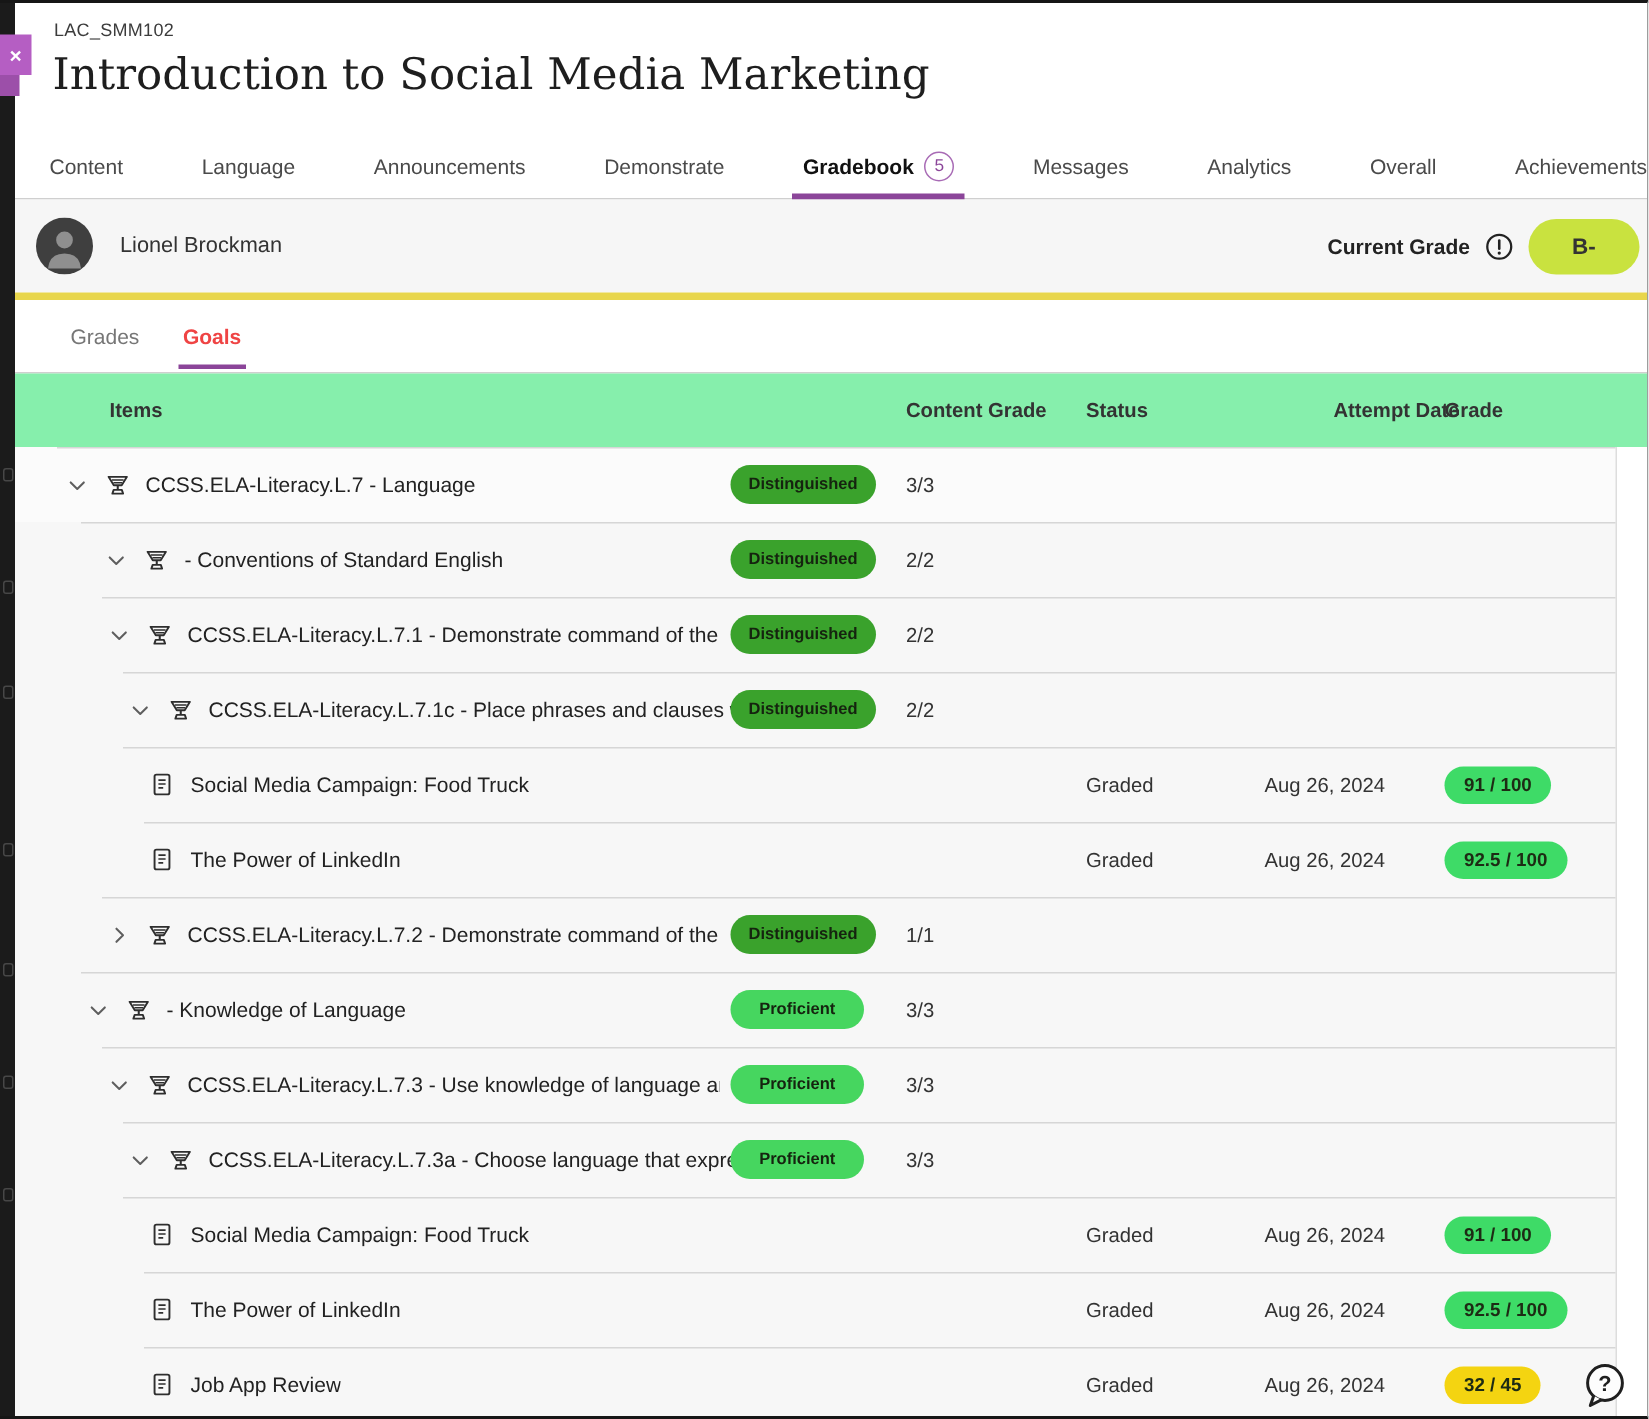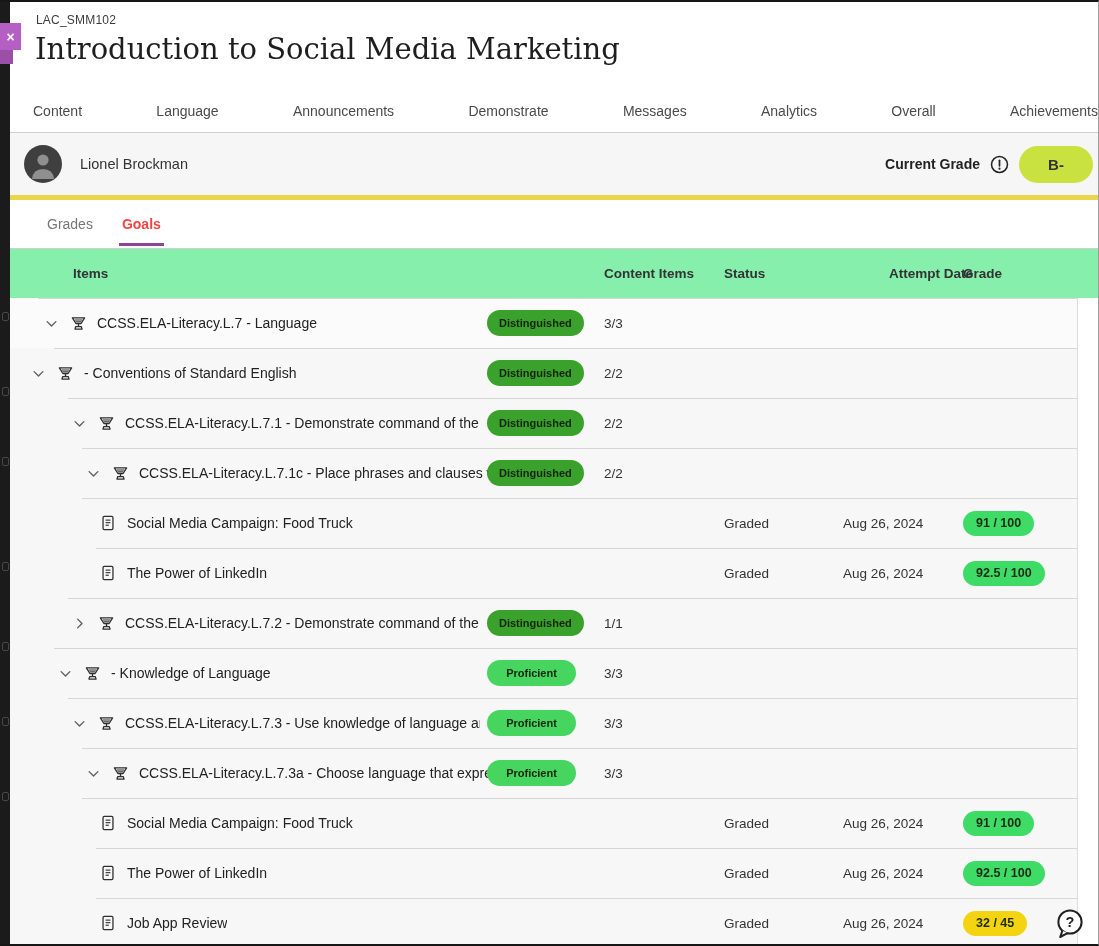--- a/index.html
+++ b/index.html
@@ -95,20 +95,24 @@
         </div>
       <div class="nav-tab">
           <span>Language</span>
         </div>
       <div class="nav-tab">
           <span>Announcements</span>
         </div>
       <div class="nav-tab">
           <span>Demonstrate</span>
         </div>
+      <div class="nav-tab active">
+        <span>Gradebook</span>
+        <span class="nav-badge">5</span>
+      </div>
       <div class="nav-tab">
           <span>Messages</span>
         </div>
       <div class="nav-tab">
           <span>Analytics</span>
         </div>
       <div class="nav-tab">
           <span>Overall</span>
         </div>
       <div class="nav-tab">
@@ -144,21 +148,21 @@
       <div class="subtab">
           <span>Grades</span>
         </div>
       <div class="subtab active">
           <span>Goals</span>
         </div>
     </div>
 
     <div class="thead">
       <div class="th" style="left:63px">Items</div>
-      <div class="th" style="left:594px">Content Items</div>
+      <div class="th" style="left:594px">Content Grade</div>
       <div class="th" style="left:714px">Status</div>
       <div class="th" style="left:879px">Attempt Date</div>
       <div class="th" style="left:953px">Grade</div>
     </div>
 
     <div class="rows">
         <div class="row" style="background: rgb(251, 251, 251); padding-left: 34px;">
     <div class="sep" style="left: 28px;"></div>
     <span class="chev">
       <svg viewBox="0 0 24 24" width="15" height="15">
@@ -175,21 +179,21 @@
       </svg>
     </span>
 
     <span class="label">CCSS.ELA-Literacy.L.7 - Language</span>
     <span class="cell goal-badge">
             <span style="background: rgb(58, 162, 44);">Distinguished</span>
           </span>
     <span class="cell citems">3/3</span>
 
   </div>
-        <div class="row" style="background: rgb(247, 247, 247); padding-left: 21px;">
+        <div class="row" style="background: rgb(247, 247, 247); padding-left: 60px;">
     <div class="sep" style="left: 44px;"></div>
     <span class="chev">
       <svg viewBox="0 0 24 24" width="15" height="15">
               <polyline points="5,9 12,16 19,9" fill="none" stroke="#5f5f5f" stroke-width="2.2" stroke-linecap="round" stroke-linejoin="round"></polyline>
             </svg>
     </span>
     <span class="trophy-wrap">
       <svg viewBox="0 0 20 20" width="17" height="17">
         <path d="M2.8 3.4 h14.4 l-4.1 6.6 h-6.2 z" fill="none" stroke="#2e2e2e" stroke-width="1.5" stroke-linejoin="round"></path>
         <line x1="5.4" y1="5.9" x2="14.6" y2="5.9" stroke="#2e2e2e" stroke-width="1.2"></line>

